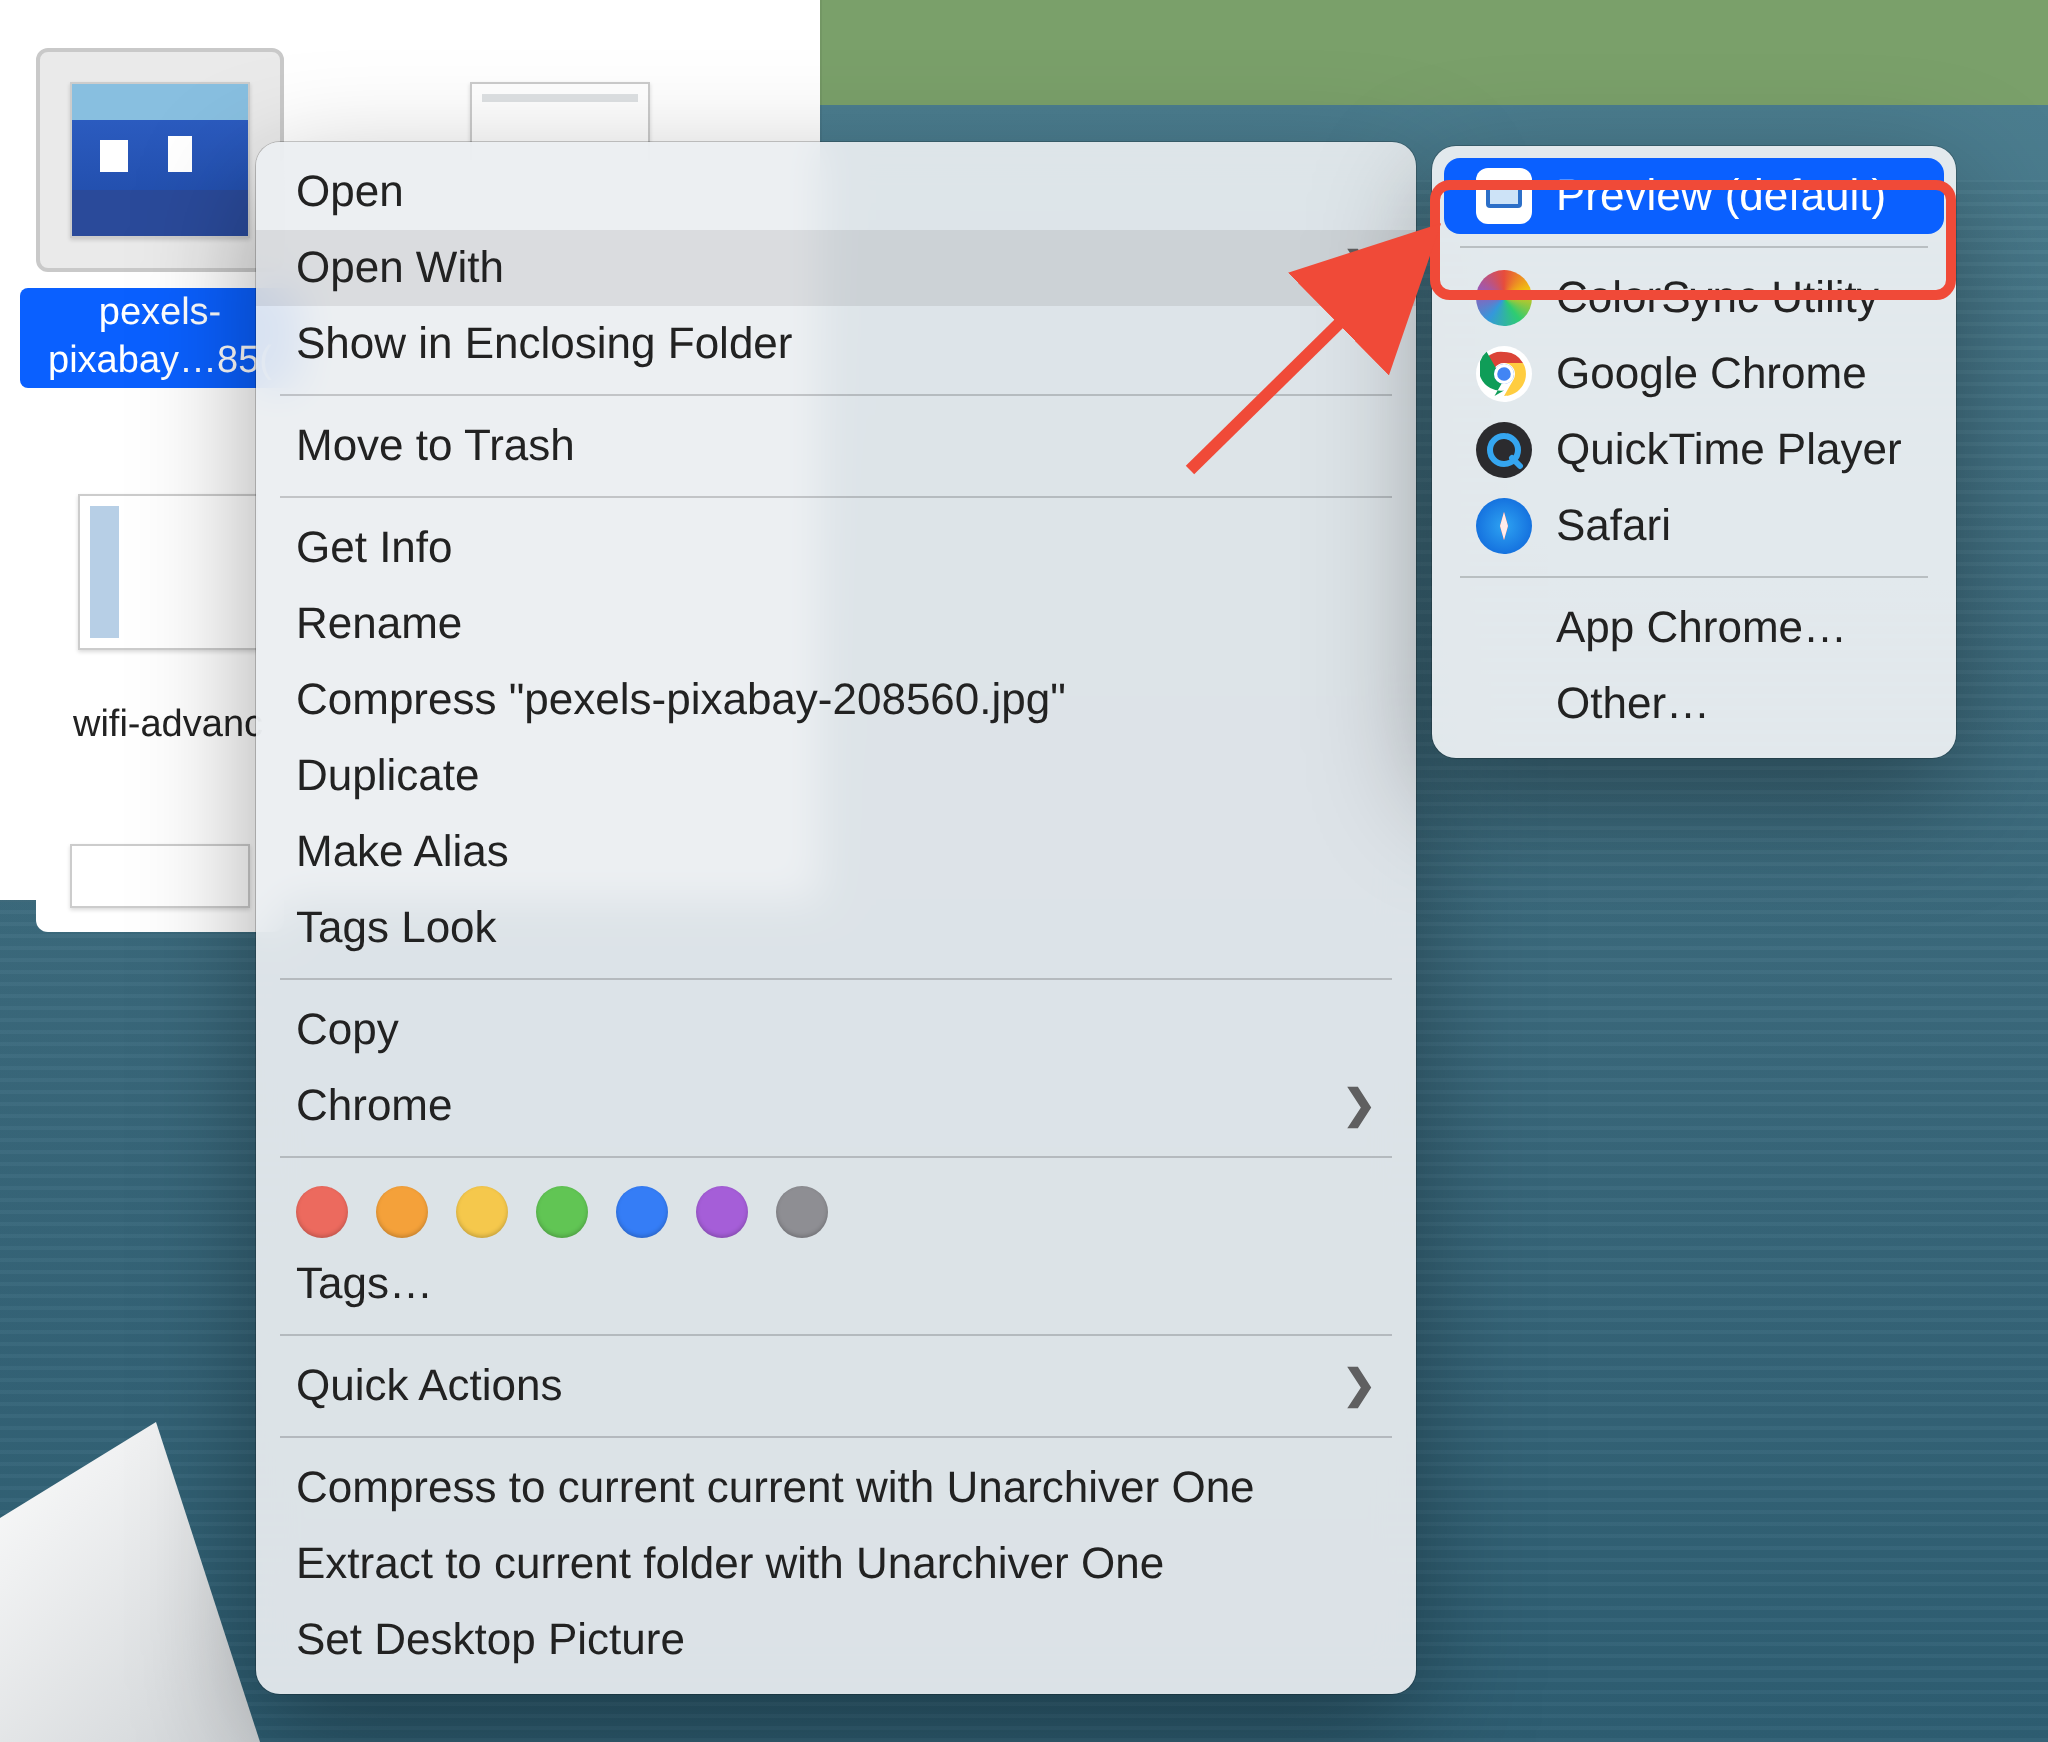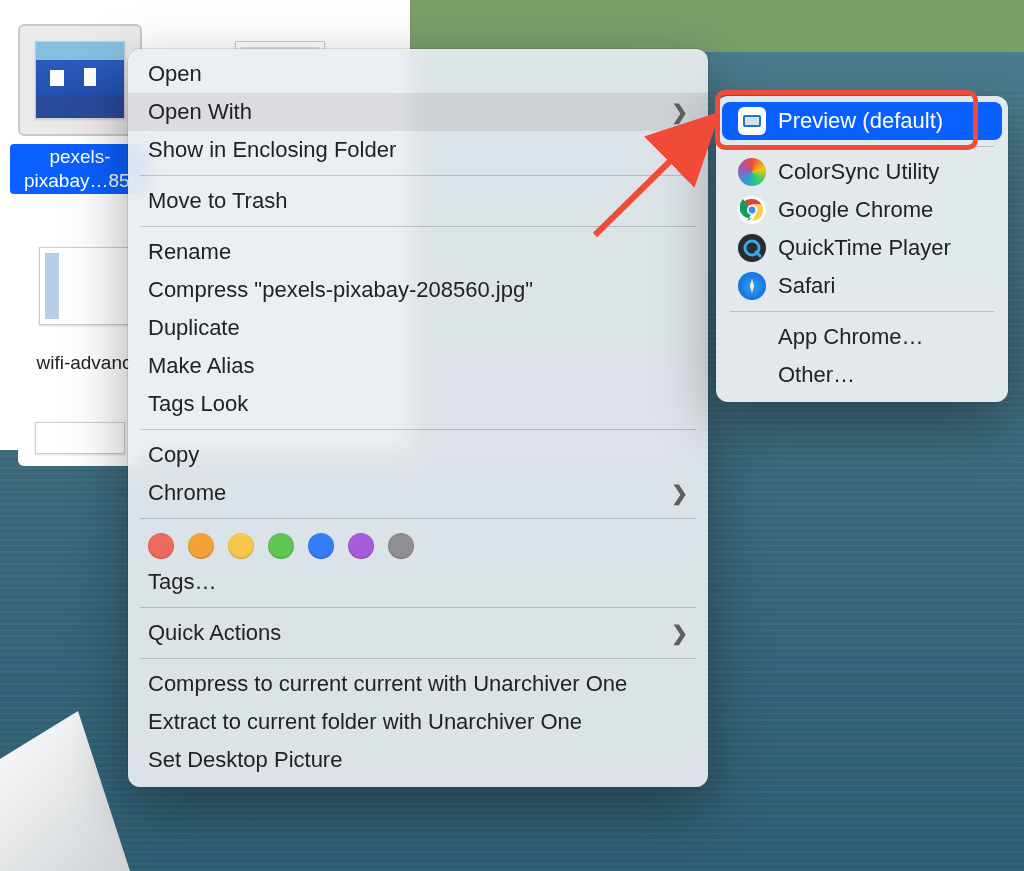--- a/index.html
+++ b/index.html
@@ -114,21 +114,21 @@
     background:
       linear-gradient(90deg, #b7cfe6 0 22%, #fff 22% 100%),
       #fff;
     box-shadow: inset 0 0 0 5px #fff, 0 1px 2px rgba(0,0,0,.15);
   }
 
   
   .menu {
     position: absolute;
     left: 128px;
-    top: 49px;
+    top: 71px;
     width: 580px;
     padding: 6px 0 8px 0;
     border-radius: 12px;
     background: rgba(234,238,241,0.92);
     backdrop-filter: blur(10px);
     box-shadow:
       0 20px 60px rgba(0,0,0,.35),
       0 0 0 .5px rgba(0,0,0,.2);
   }
   .menu .item {
@@ -161,22 +161,22 @@
   }
   .tag-dots .dot {
     width: 26px; height: 26px; border-radius: 50%;
     box-shadow: inset 0 -1px 2px rgba(0,0,0,.2);
   }
 
   
   .submenu {
     position: absolute;
     left: 716px;
-    top: 96px;
-    width: 292px;
+    top: 73px;
+    width: 262px;
     padding: 6px 0 8px 0;
     border-radius: 12px;
     background: rgba(235,239,242,0.95);
     box-shadow:
       0 20px 60px rgba(0,0,0,.35),
       0 0 0 .5px rgba(0,0,0,.2);
     text-align: right;
   }
   .submenu .sitem {
     display: flex;
@@ -268,20 +268,23 @@
     <span class="chev">❯</span>
   </div>
   <div class="item">
     <span>Show in Enclosing Folder</span>
   </div>
   <div class="sep"></div>
   <div class="item">
     <span>Move to Trash</span>
   </div>
   <div class="sep"></div>
+  <div class="item">
+    <span>Get Info</span>
+  </div>
   <div class="item">
     <span>Rename</span>
   </div>
   <div class="item">
     <span>Compress "pexels-pixabay-208560.jpg"</span>
   </div>
   <div class="item">
     <span>Duplicate</span>
   </div>
   <div class="item">

